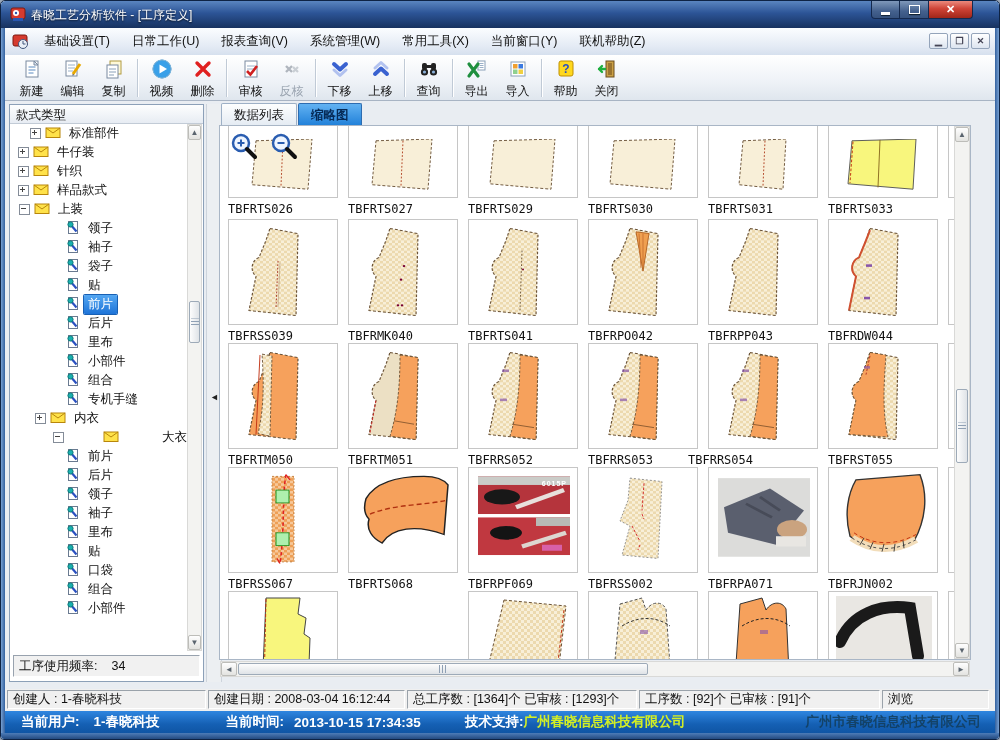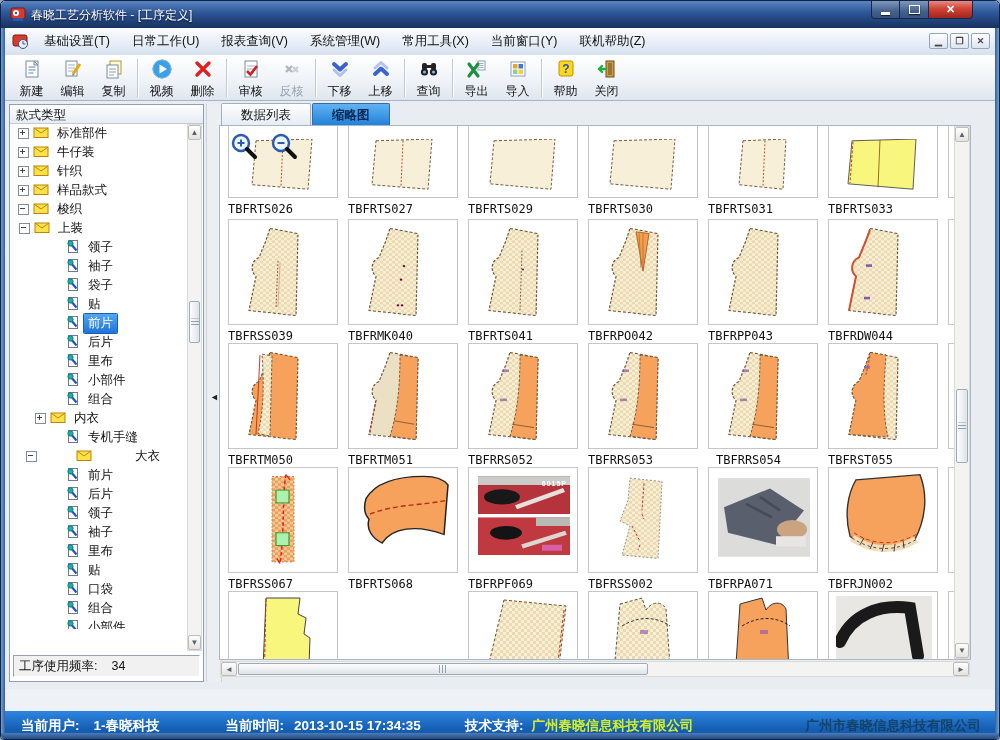--- a/index.html
+++ b/index.html
@@ -68,37 +68,37 @@
     background:repeating-linear-gradient(180deg,#8fa0b4 0 1px,transparent 1px 3px);}
   .sbh .arr{width:16px;height:100%;line-height:14px;}
   .sbh .thumb{top:1px;bottom:1px;left:auto;right:auto;background:linear-gradient(180deg,#fdfdfd,#dfe3e7);}
   .sbh .grip{width:8px;height:8px;background:repeating-linear-gradient(90deg,#8fa0b4 0 1px,transparent 1px 3px);}
   
   .splitter{position:absolute;left:201px;top:3px;width:14px;height:578px;background:#eceff2;
     border-left:1px solid #cdd4dc;border-right:1px solid #cdd4dc;}
   .splitter .arrow{position:absolute;left:3px;top:288px;font-size:9px;color:#222;}
   
   .tabs{position:absolute;left:216px;top:2px;height:22px;display:flex;}
-  .tab{height:22px;padding:0 19px;font-size:12.5px;display:flex;align-items:center;border:1px solid #9db0c6;border-bottom:none;
+  .tab{height:22px;padding:0 12px;font-size:12.5px;display:flex;align-items:center;border:1px solid #9db0c6;border-bottom:none;
     background:linear-gradient(180deg,#fdfefe,#e4ebf3);color:#111;border-radius:2px 2px 0 0;margin-right:1px;}
   .tab.active{background:linear-gradient(180deg,#62b2f2,#1f7fd8);color:#062a56;font-weight:bold;border-color:#2d6cb0;}
   .content{position:absolute;left:214px;top:24px;width:752px;height:535px;background:#fff;border:1px solid #a9b6c6;box-sizing:border-box;}
   .gridview{position:absolute;left:0;top:0;width:750px;height:533px;overflow:hidden;}
   .zoombtn{position:absolute;z-index:5;}
   .cellbox{position:absolute;width:110px;height:106px;border:1px solid #c6c6c6;background:#fff;box-sizing:border-box;}
   .cellbox svg{position:absolute;}
   .celllabel{position:absolute;width:112px;text-align:left;font-family:"DejaVu Sans Mono",monospace;font-size:12px;color:#111;}
   .center-id{position:absolute;left:0;right:0;top:50%;margin-top:-8px;text-align:center;
     font-family:"DejaVu Sans Mono",monospace;font-size:12px;color:#111;}
   .photo-tag{position:absolute;right:10px;top:12px;color:#fff;font-size:7px;font-weight:bold;letter-spacing:1px;}
   
   .statusbar{position:absolute;left:4px;right:4px;top:688px;height:22px;background:#f0f0f0;}
   .spanel{position:absolute;top:1px;height:19px;border:1px solid;border-color:#9aa2aa #fff #fff #9aa2aa;background:#f0f0f0;
     font-size:12.5px;color:#111;display:flex;align-items:center;padding-left:5px;box-sizing:border-box;white-space:nowrap;overflow:hidden;}
-  .appbar{position:absolute;left:4px;right:4px;top:710px;height:29px;
+  .appbar{position:absolute;left:4px;right:4px;top:710px;height:22px;
     background:linear-gradient(180deg,#2f86e0,#1560b4 60%,#0f55a4);display:flex;align-items:center;}
   .appbar .seg{font-size:13.5px;color:#fff;font-weight:bold;white-space:nowrap;}
   .appbar .hl{color:#d3ef25;}
   .appbar .wm{color:#123a54;opacity:.8;}
 </style>
 </head>
 <body>
 
 <svg width="0" height="0" style="position:absolute">
   <defs>
@@ -278,73 +278,63 @@
           </svg></span>
         <span class="lbl">关闭</span>
       </div>
     </div>
 
   <div class="workspace">
 
     <div class="lpanel">
       <div class="lheader">款式类型</div>
       <div class="tree" id="tree">
+          <div class="trow" style="padding-left: 20px;">
+            <span class="box">
+              <i class="h"></i>
+              <i class="v"></i>
+            </span>
+            <span class="ticon"><svg width="16" height="13">
+                <rect x="1" y="2" width="14" height="9.5" fill="#ffe24a" stroke="#b8860b"></rect>
+                <path d="M1 2 L8 7 L15 2" fill="none" stroke="#b8860b"></path>
+              </svg></span>
+            <span class="tlabel">标准部件</span>
+          </div>
           <div class="trow" style="padding-left: 8px;">
             <span class="box">
               <i class="h"></i>
               <i class="v"></i>
             </span>
             <span class="ticon"><svg width="16" height="13">
                 <rect x="1" y="2" width="14" height="9.5" fill="#ffe24a" stroke="#b8860b"></rect>
                 <path d="M1 2 L8 7 L15 2" fill="none" stroke="#b8860b"></path>
               </svg></span>
-            <span class="tlabel">标准部件</span>
+            <span class="tlabel">牛仔装</span>
           </div>
           <div class="trow" style="padding-left: 8px;">
             <span class="box">
               <i class="h"></i>
               <i class="v"></i>
             </span>
             <span class="ticon"><svg width="16" height="13">
                 <rect x="1" y="2" width="14" height="9.5" fill="#ffe24a" stroke="#b8860b"></rect>
                 <path d="M1 2 L8 7 L15 2" fill="none" stroke="#b8860b"></path>
               </svg></span>
-            <span class="tlabel">牛仔装</span>
+            <span class="tlabel">针织</span>
           </div>
           <div class="trow" style="padding-left: 8px;">
             <span class="box">
               <i class="h"></i>
               <i class="v"></i>
             </span>
             <span class="ticon"><svg width="16" height="13">
                 <rect x="1" y="2" width="14" height="9.5" fill="#ffe24a" stroke="#b8860b"></rect>
                 <path d="M1 2 L8 7 L15 2" fill="none" stroke="#b8860b"></path>
               </svg></span>
-            <span class="tlabel">针织</span>
-          </div>
-          <div class="trow" style="padding-left: 8px;">
-            <span class="box">
-              <i class="h"></i>
-              <i class="v"></i>
-            </span>
-            <span class="ticon"><svg width="16" height="13">
-                <rect x="1" y="2" width="14" height="9.5" fill="#ffe24a" stroke="#b8860b"></rect>
-                <path d="M1 2 L8 7 L15 2" fill="none" stroke="#b8860b"></path>
-              </svg></span>
             <span class="tlabel">样品款式</span>
-          </div>
-          <div class="trow" style="padding-left: 8px;">
-            <span class="box">
-              <i class="h"></i>
-            </span>
-            <span class="ticon"><svg width="16" height="13">
-                <rect x="1" y="2" width="14" height="9.5" fill="#ffe24a" stroke="#b8860b"></rect>
-                <path d="M1 2 L8 7 L15 2" fill="none" stroke="#b8860b"></path>
-              </svg></span>
-            <span class="tlabel">梭织</span>
           </div>
           <div class="trow" style="padding-left: 9px;">
             <span class="box">
               <i class="h"></i>
             </span>
             <span class="ticon"><svg width="16" height="13">
                 <rect x="1" y="2" width="14" height="9.5" fill="#ffe24a" stroke="#b8860b"></rect>
                 <path d="M1 2 L8 7 L15 2" fill="none" stroke="#b8860b"></path>
               </svg></span>
             <span class="tlabel">上装</span>
@@ -422,42 +412,42 @@
             <span class="tlabel">小部件</span>
           </div>
           <div class="trow" style="padding-left: 42px;">
             <span class="spacer"></span>
             <span class="ticon"><svg width="15" height="15">
                 <rect x="3.5" y="1.5" width="9" height="12" fill="#fff" stroke="#6a7a90"></rect>
                 <path d="M5.5 4.5 L11.5 11.5" stroke="#2a50c0" stroke-width="2.2"></path>
                 <circle cx="5.5" cy="4.5" r="2.6" fill="#19b0b0" stroke="#0d7878"></circle>
               </svg></span>
             <span class="tlabel">组合</span>
+          </div>
+          <div class="trow" style="padding-left: 42px;">
+            <span class="spacer"></span>
+            <span class="ticon"><svg width="15" height="15">
+                <rect x="3.5" y="1.5" width="9" height="12" fill="#fff" stroke="#6a7a90"></rect>
+                <path d="M5.5 4.5 L11.5 11.5" stroke="#2a50c0" stroke-width="2.2"></path>
+                <circle cx="5.5" cy="4.5" r="2.6" fill="#19b0b0" stroke="#0d7878"></circle>
+              </svg></span>
+            <span class="tlabel">专机手缝</span>
           </div>
           <div class="trow" style="padding-left: 25px;">
             <span class="box">
               <i class="h"></i>
               <i class="v"></i>
             </span>
             <span class="ticon"><svg width="16" height="13">
                 <rect x="1" y="2" width="14" height="9.5" fill="#ffe24a" stroke="#b8860b"></rect>
                 <path d="M1 2 L8 7 L15 2" fill="none" stroke="#b8860b"></path>
               </svg></span>
             <span class="tlabel">内衣</span>
           </div>
-          <div class="trow" style="padding-left: 42px;">
-            <span class="spacer"></span>
-            <span class="ticon"><svg width="15" height="15">
-                <rect x="3.5" y="1.5" width="9" height="12" fill="#fff" stroke="#6a7a90"></rect>
-                <path d="M5.5 4.5 L11.5 11.5" stroke="#2a50c0" stroke-width="2.2"></path>
-                <circle cx="5.5" cy="4.5" r="2.6" fill="#19b0b0" stroke="#0d7878"></circle>
-              </svg></span>
-            <span class="tlabel">专机手缝</span>
-          </div>
-          <div class="trow" style="padding-left: 16px; gap: 35px;">
+          <div class="trow" style="padding-left: 43px; gap: 35px;">
             <span class="box">
               <i class="h"></i>
             </span>
             <span class="ticon"><svg width="16" height="13">
                 <rect x="1" y="2" width="14" height="9.5" fill="#ffe24a" stroke="#b8860b"></rect>
                 <path d="M1 2 L8 7 L15 2" fill="none" stroke="#b8860b"></path>
               </svg></span>
             <span class="tlabel">大衣</span>
           </div>
           <div class="trow" style="padding-left: 42px;">
@@ -679,21 +669,21 @@
                 <path d="M36,88 L58,92" stroke="#8a5a30"></path>
               </svg></span></div>
           <div class="celllabel" style="left: 368px; top: 327px;">TBFRRS053</div>
           <div class="cellbox" style="left: 488px; top: 217px;"><span><svg width="96" height="94" viewBox="0 0 96 110" preserveAspectRatio="none" style="left:7px;top:5px">
                 <path d="M34,4 L62,10 L60,106 L13,100 L20,60 C14,54 15,42 23,38 L30,18 Z" fill="url(#chk)" stroke="#6b5337" stroke-width="1.2" stroke-dasharray="3,2"></path>
                 <path d="M44,7 L62,10 L60,106 L34,102 C42,72 44,40 44,7 Z" fill="#f6a15c" stroke="#6b5337" stroke-dasharray="3,2"></path>
                 <rect x="26" y="24" width="7" height="3" fill="#85a" opacity=".7"></rect>
                 <rect x="24" y="58" width="7" height="3" fill="#85a" opacity=".7"></rect>
                 <path d="M36,88 L58,92" stroke="#8a5a30"></path>
               </svg></span></div>
-          <div class="celllabel" style="left: 496px; top: 327px;">TBFRRS054</div>
+          <div class="celllabel" style="left: 468px; top: 327px;">TBFRRS054</div>
           <div class="cellbox" style="left: 608px; top: 217px;"><span><svg width="96" height="94" viewBox="0 0 96 110" preserveAspectRatio="none" style="left:7px;top:5px">
                 <path d="M34,4 L62,10 L60,106 L13,100 L20,60 C14,54 15,42 23,38 L30,18 Z" fill="url(#chk)" stroke="#6b5337" stroke-width="1.2" stroke-dasharray="3,2"></path>
                 <path d="M34,4 L50,7 C48,40 46,72 52,103 L13,100 L20,60 C14,54 15,42 23,38 L30,18 Z" fill="#f6a15c" stroke="#6b5337" stroke-dasharray="3,2"></path>
                 <path d="M34,8 L30,30" stroke="#b03020" stroke-dasharray="3,2"></path>
                 <rect x="28" y="20" width="6" height="3" fill="#85a" opacity=".7"></rect>
               </svg></span></div>
           <div class="celllabel" style="left: 608px; top: 327px;">TBFRST055</div>
           <div class="cellbox" style="left: 728px; top: 217px;"><span></span></div>
           <div class="cellbox" style="left: 8px; top: 341px;"><span><svg width="96" height="94" viewBox="0 0 96 110" preserveAspectRatio="none" style="left:7px;top:5px">
                 <rect x="36" y="4" width="22" height="100" fill="url(#chkO)" stroke="#c08040" stroke-dasharray="2,2"></rect>
@@ -783,24 +773,31 @@
 
     <div class="sb sbh" style="left:215px;top:560px;width:750px;height:16px;">
       <div class="arr" style="left:0;">◄</div>
       <div class="thumb" style="left:17px;width:408px;">
           <div class="grip"></div>
         </div>
       <div class="arr" style="right:0;">►</div>
     </div>
   </div>
 
+  <div class="statusbar" id="statusbar">
+      <div class="spanel" style="left: 2px; width: 199px;">创建人 : 1-春晓科技</div>
+      <div class="spanel" style="left: 203px; width: 197px;">创建日期 : 2008-03-04 16:12:44</div>
+      <div class="spanel" style="left: 402px; width: 230px;">总工序数 : [1364]个  已审核 : [1293]个</div>
+      <div class="spanel" style="left: 634px; width: 241px;">工序数 : [92]个  已审核 : [91]个</div>
+      <div class="spanel" style="left: 877px; width: 107px;">浏览</div>
+    </div>
 
   <div class="appbar">
     <span class="seg" style="margin-left:16px">当前用户:</span>
     <span class="seg" style="margin-left:14px">1-春晓科技</span>
     <span class="seg" style="margin-left:66px">当前时间:</span>
     <span class="seg" style="margin-left:10px">2013-10-15 17:34:35</span>
     <span class="seg" style="margin-left:44px">技术支持:</span>
-    <span class="seg hl" style="margin-left:8px">广州春晓信息科技有限公司</span>
+    <span class="seg hl" style="">广州春晓信息科技有限公司</span>
     <span class="seg wm" style="margin-left:auto;margin-right:14px">广州市春晓信息科技有限公司</span>
   </div>
   <div class="frame-bottom"></div>
 </div>
 
 </body></html>

